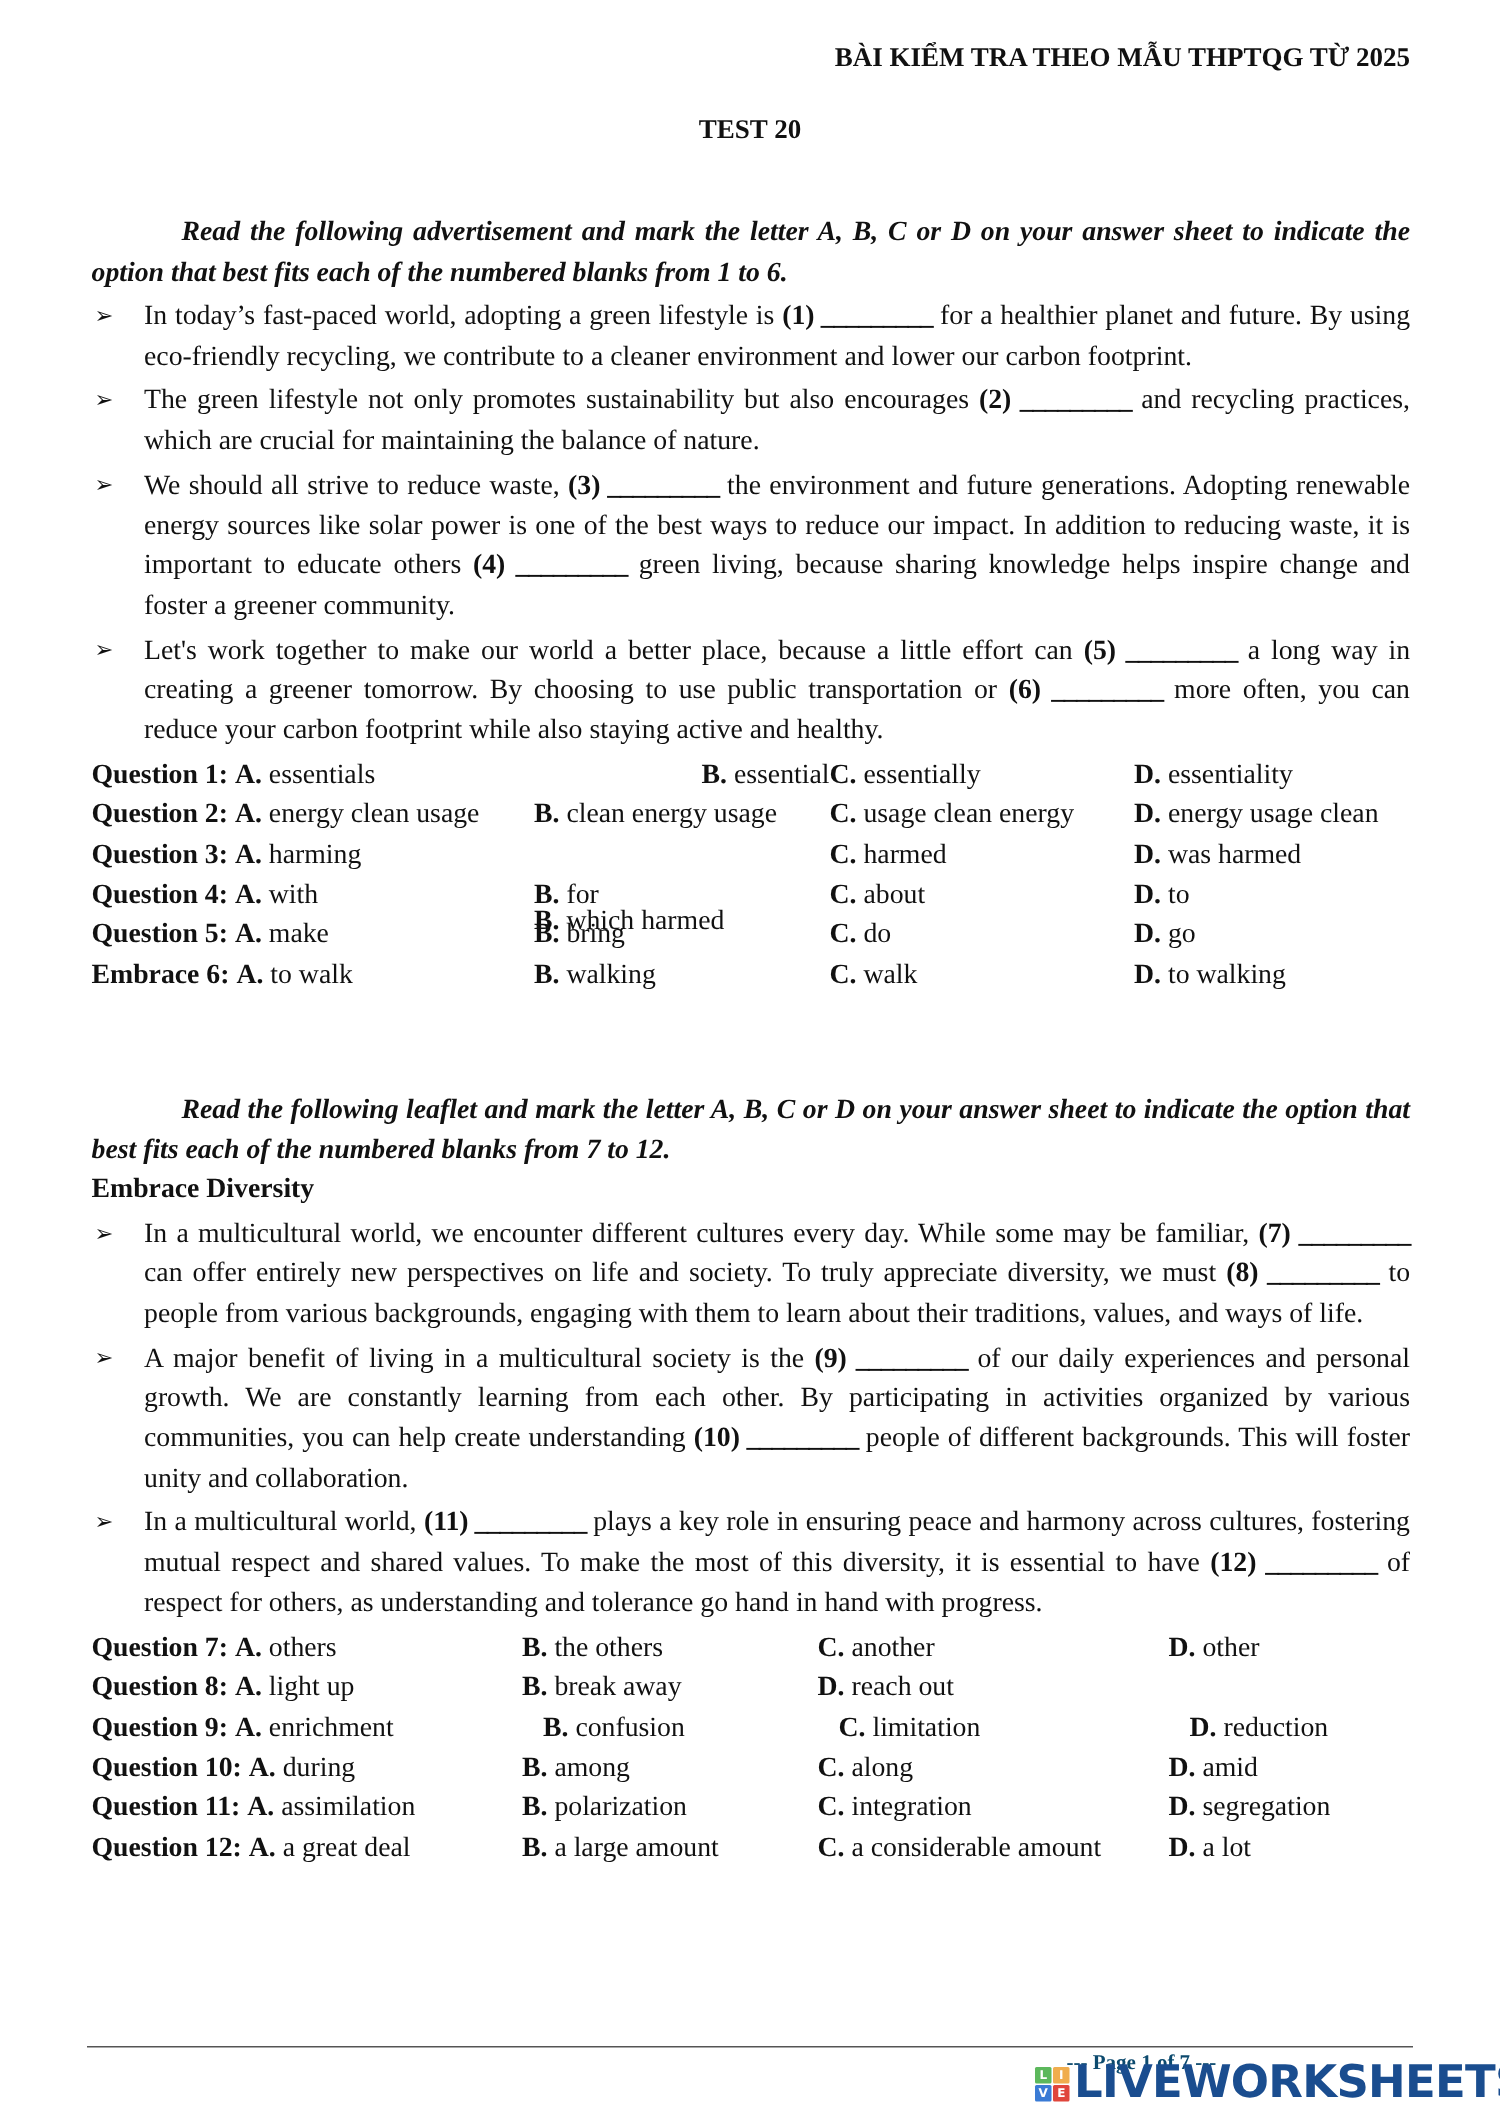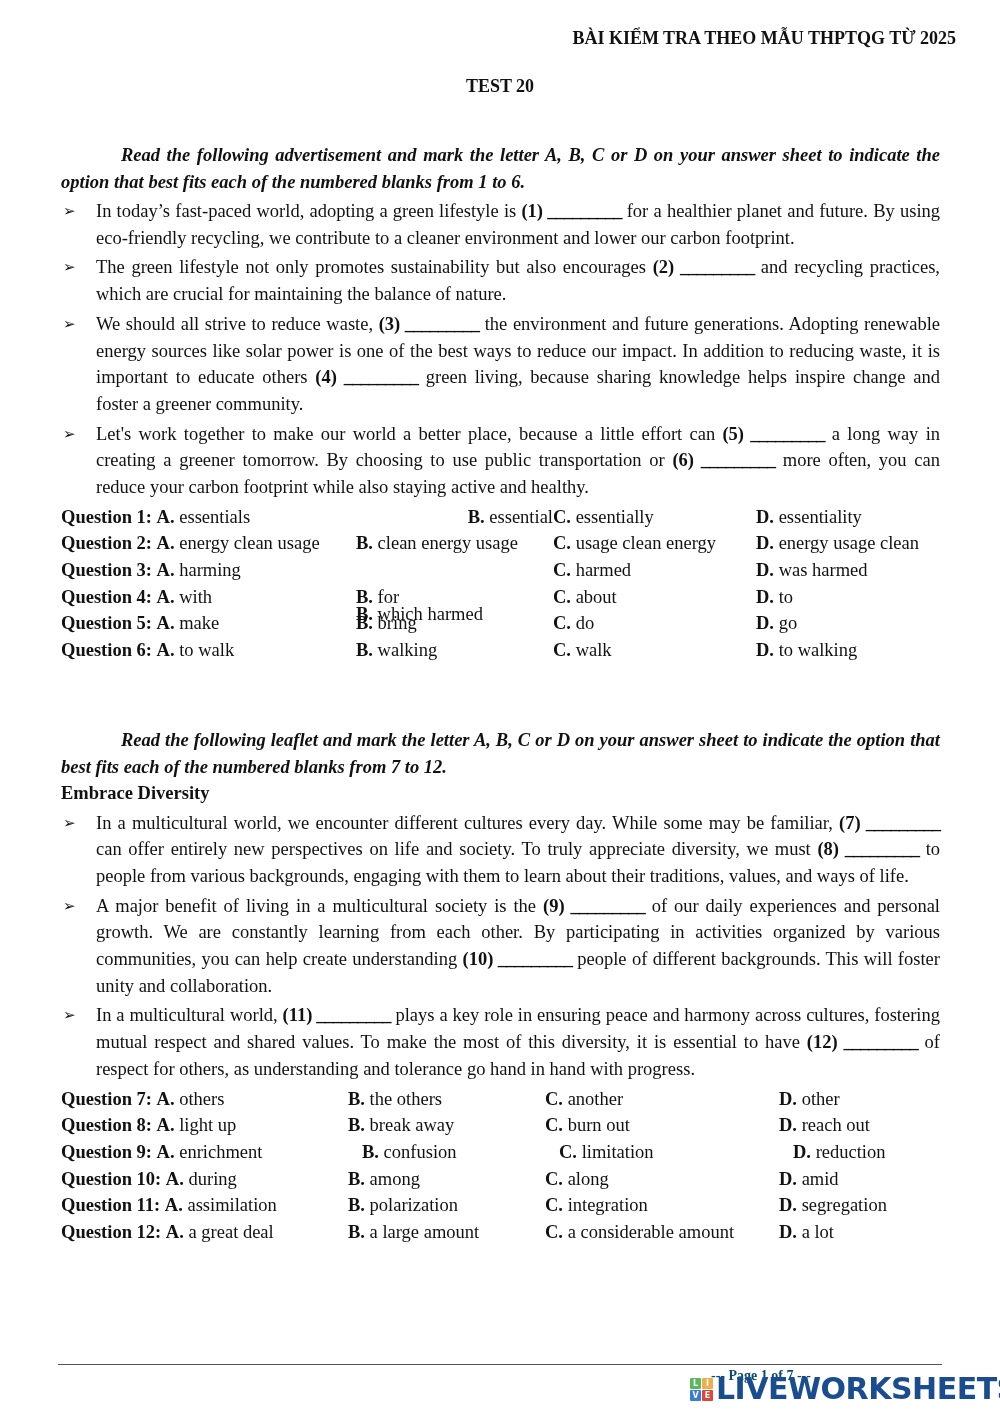--- a/index.html
+++ b/index.html
@@ -2,21 +2,21 @@
 <html><head>
   <meta charset="utf-8">
   <style>
     html, body { margin: 0; padding: 0; background: #ffffff; }
     body {
       width: 1000px; height: 1415px; position: relative; overflow: hidden;
       font-family: "Liberation Serif", "DejaVu Serif", serif;
       color: #111111; font-size: 18.5px;
     }
     .page-header {
-      position: absolute; right: 44px; top: 28px;
+      position: absolute; right: 60px; top: 28px;
       font-weight: bold; font-size: 18px; letter-spacing: 0px;
     }
     .test-title {
       position: absolute; left: 0; width: 1000px; top: 76px;
       text-align: center; font-weight: bold; font-size: 18px;
     }
     .section { position: absolute; left: 61px; width: 879px; }
     .instruction {
       font-style: italic; font-weight: bold; line-height: 26.5px;
       text-align: justify; margin: 0;
@@ -92,21 +92,21 @@
         <div class="q-col" style="width: 203px;"><span class="opt-letter">C.</span> <span>about</span></div>
         <div class="q-col" style="width: 184px;"><span class="opt-letter">D.</span> <span>to</span></div>
       </div>
       <div class="q-row">
         <div class="q-col" style="width: 295px;"><span class="q-label">Question 5:</span> <span class="opt-letter">A.</span> <span>make</span></div>
         <div class="q-col" style="width: 197px;"><span class="opt-letter">B.</span> <span>bring</span></div>
         <div class="q-col" style="width: 203px;"><span class="opt-letter">C.</span> <span>do</span></div>
         <div class="q-col" style="width: 184px;"><span class="opt-letter">D.</span> <span>go</span></div>
       </div>
       <div class="q-row">
-        <div class="q-col" style="width: 295px;"><span class="q-label">Question 6:</span> <span class="opt-letter">A.</span> <span>to walk</span></div>
+        <div class="q-col" style="width: 295px;"><span class="q-label">Embrace 6:</span> <span class="opt-letter">A.</span> <span>to walk</span></div>
         <div class="q-col" style="width: 197px;"><span class="opt-letter">B.</span> <span>walking</span></div>
         <div class="q-col" style="width: 203px;"><span class="opt-letter">C.</span> <span>walk</span></div>
         <div class="q-col" style="width: 184px;"><span class="opt-letter">D.</span> <span>to walking</span></div>
       </div>
     </div>
 </div>
 
 <div class="section" id="sec2" style="top:727px;">
   <p class="instruction"><span class="indent"></span><span>Read the following leaflet and mark the letter A, B, C or D on your answer sheet to indicate the option that best fits each of the numbered blanks from 7 to 12.</span></p>
   <p class="passage-title-left">Embrace Diversity</p>
@@ -118,21 +118,20 @@
   <div class="questions">
       <div class="q-row">
         <div class="q-col" style="width: 287px;"><span class="q-label">Question 7:</span> <span class="opt-letter">A.</span> <span>others</span></div>
         <div class="q-col" style="width: 197px;"><span class="opt-letter">B.</span> <span>the others</span></div>
         <div class="q-col" style="width: 234px;"><span class="opt-letter">C.</span> <span>another</span></div>
         <div class="q-col" style="width: 161px;"><span class="opt-letter">D.</span> <span>other</span></div>
       </div>
       <div class="q-row">
         <div class="q-col" style="width: 287px;"><span class="q-label">Question 8:</span> <span class="opt-letter">A.</span> <span>light up</span></div>
         <div class="q-col" style="width: 197px;"><span class="opt-letter">B.</span> <span>break away</span></div>
-        <div class="q-col" style="width: 234px;"><span class="opt-letter">C.</span> <span>burn out</span></div>
         <div class="q-col" style="width: 161px;"><span class="opt-letter">D.</span> <span>reach out</span></div>
       </div>
       <div class="q-row">
         <div class="q-col" style="width: 287px;"><span class="q-label">Question 9:</span> <span class="opt-letter">A.</span> <span>enrichment</span></div>
         <div class="q-col" style="width: 197px; margin-left: 14px;"><span class="opt-letter">B.</span> <span>confusion</span></div>
         <div class="q-col" style="width: 234px;"><span class="opt-letter">C.</span> <span>limitation</span></div>
         <div class="q-col" style="width: 161px;"><span class="opt-letter">D.</span> <span>reduction</span></div>
       </div>
       <div class="q-row">
         <div class="q-col" style="width: 287px;"><span class="q-label">Question 10:</span> <span class="opt-letter">A.</span> <span>during</span></div>

